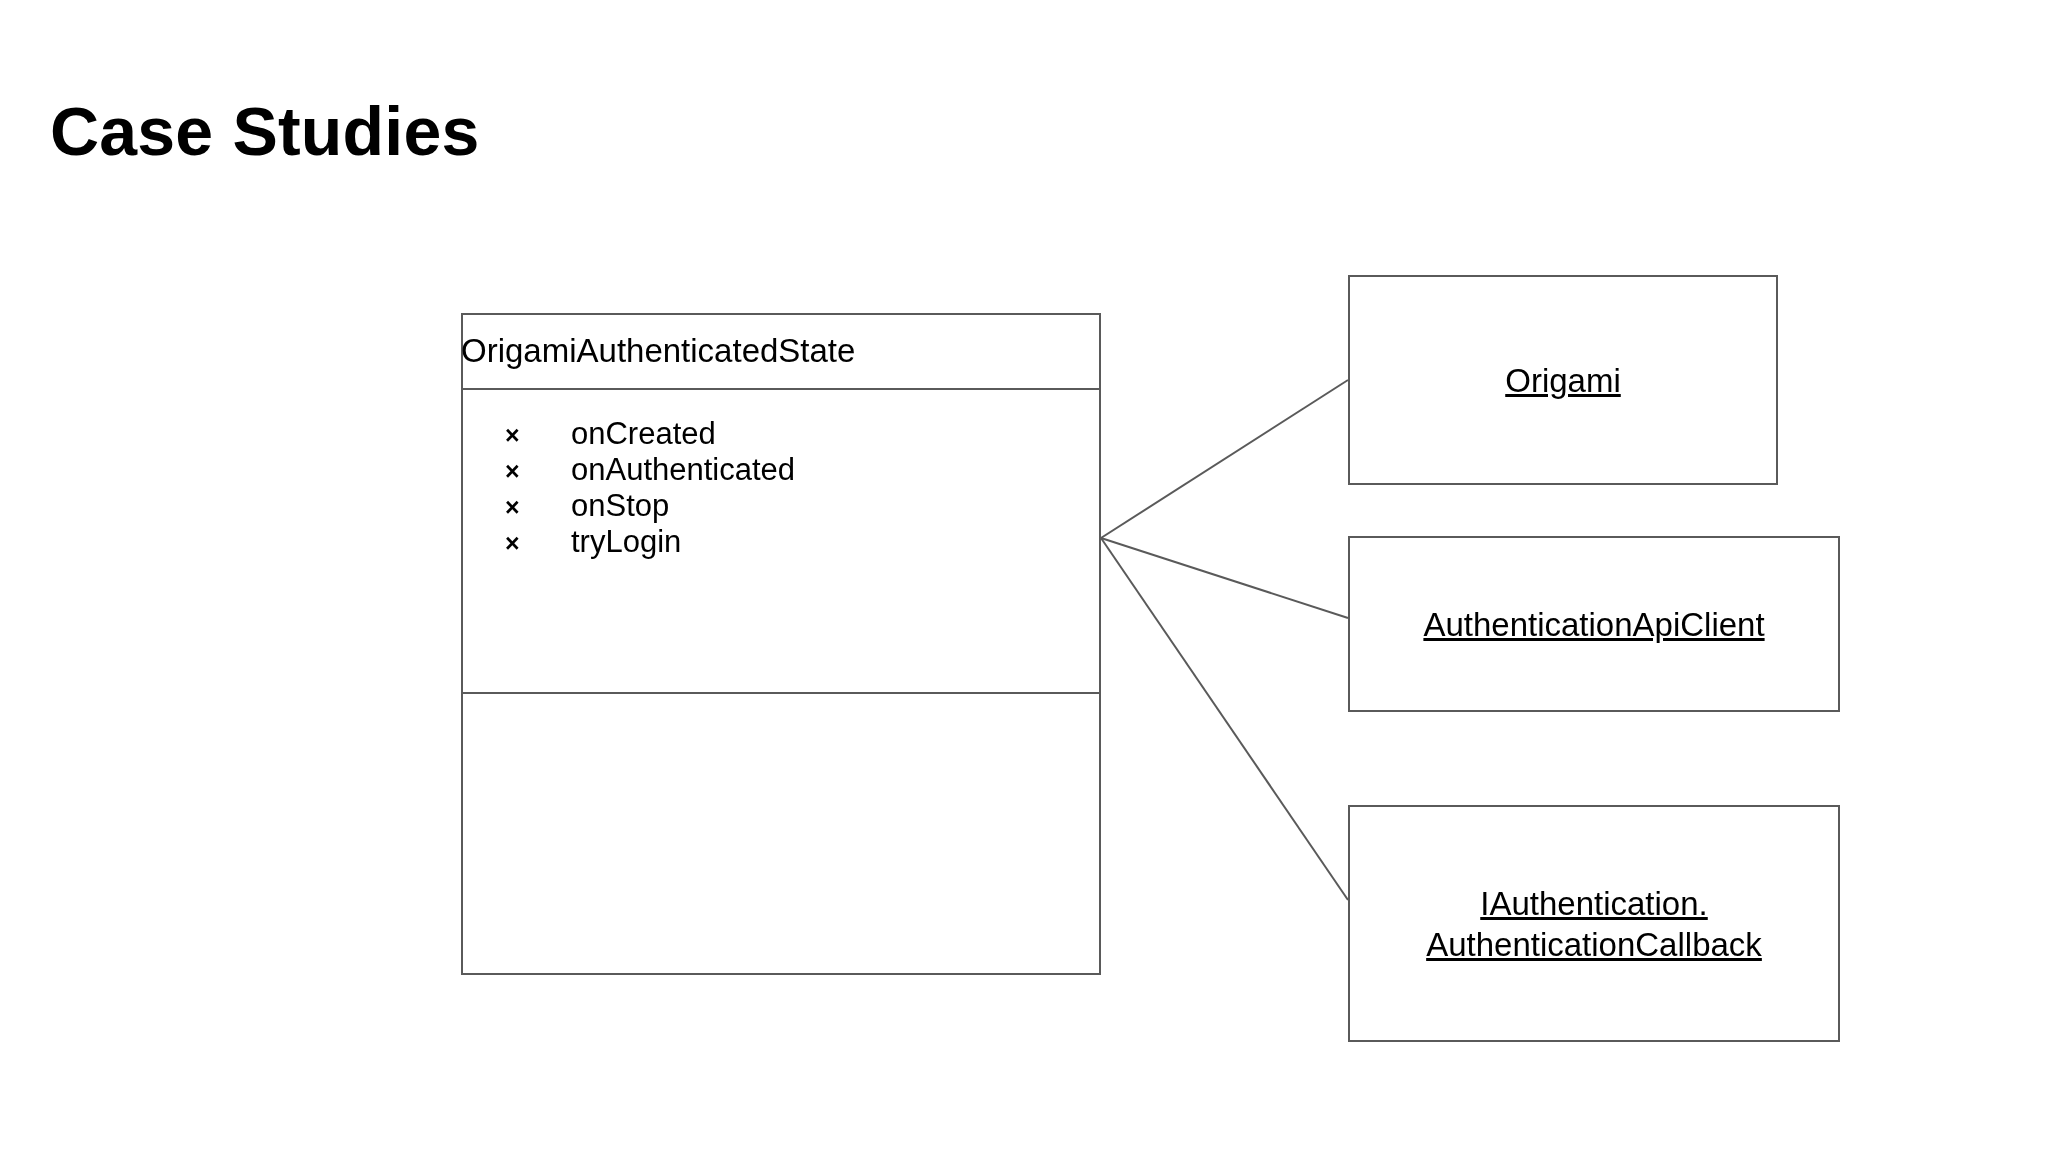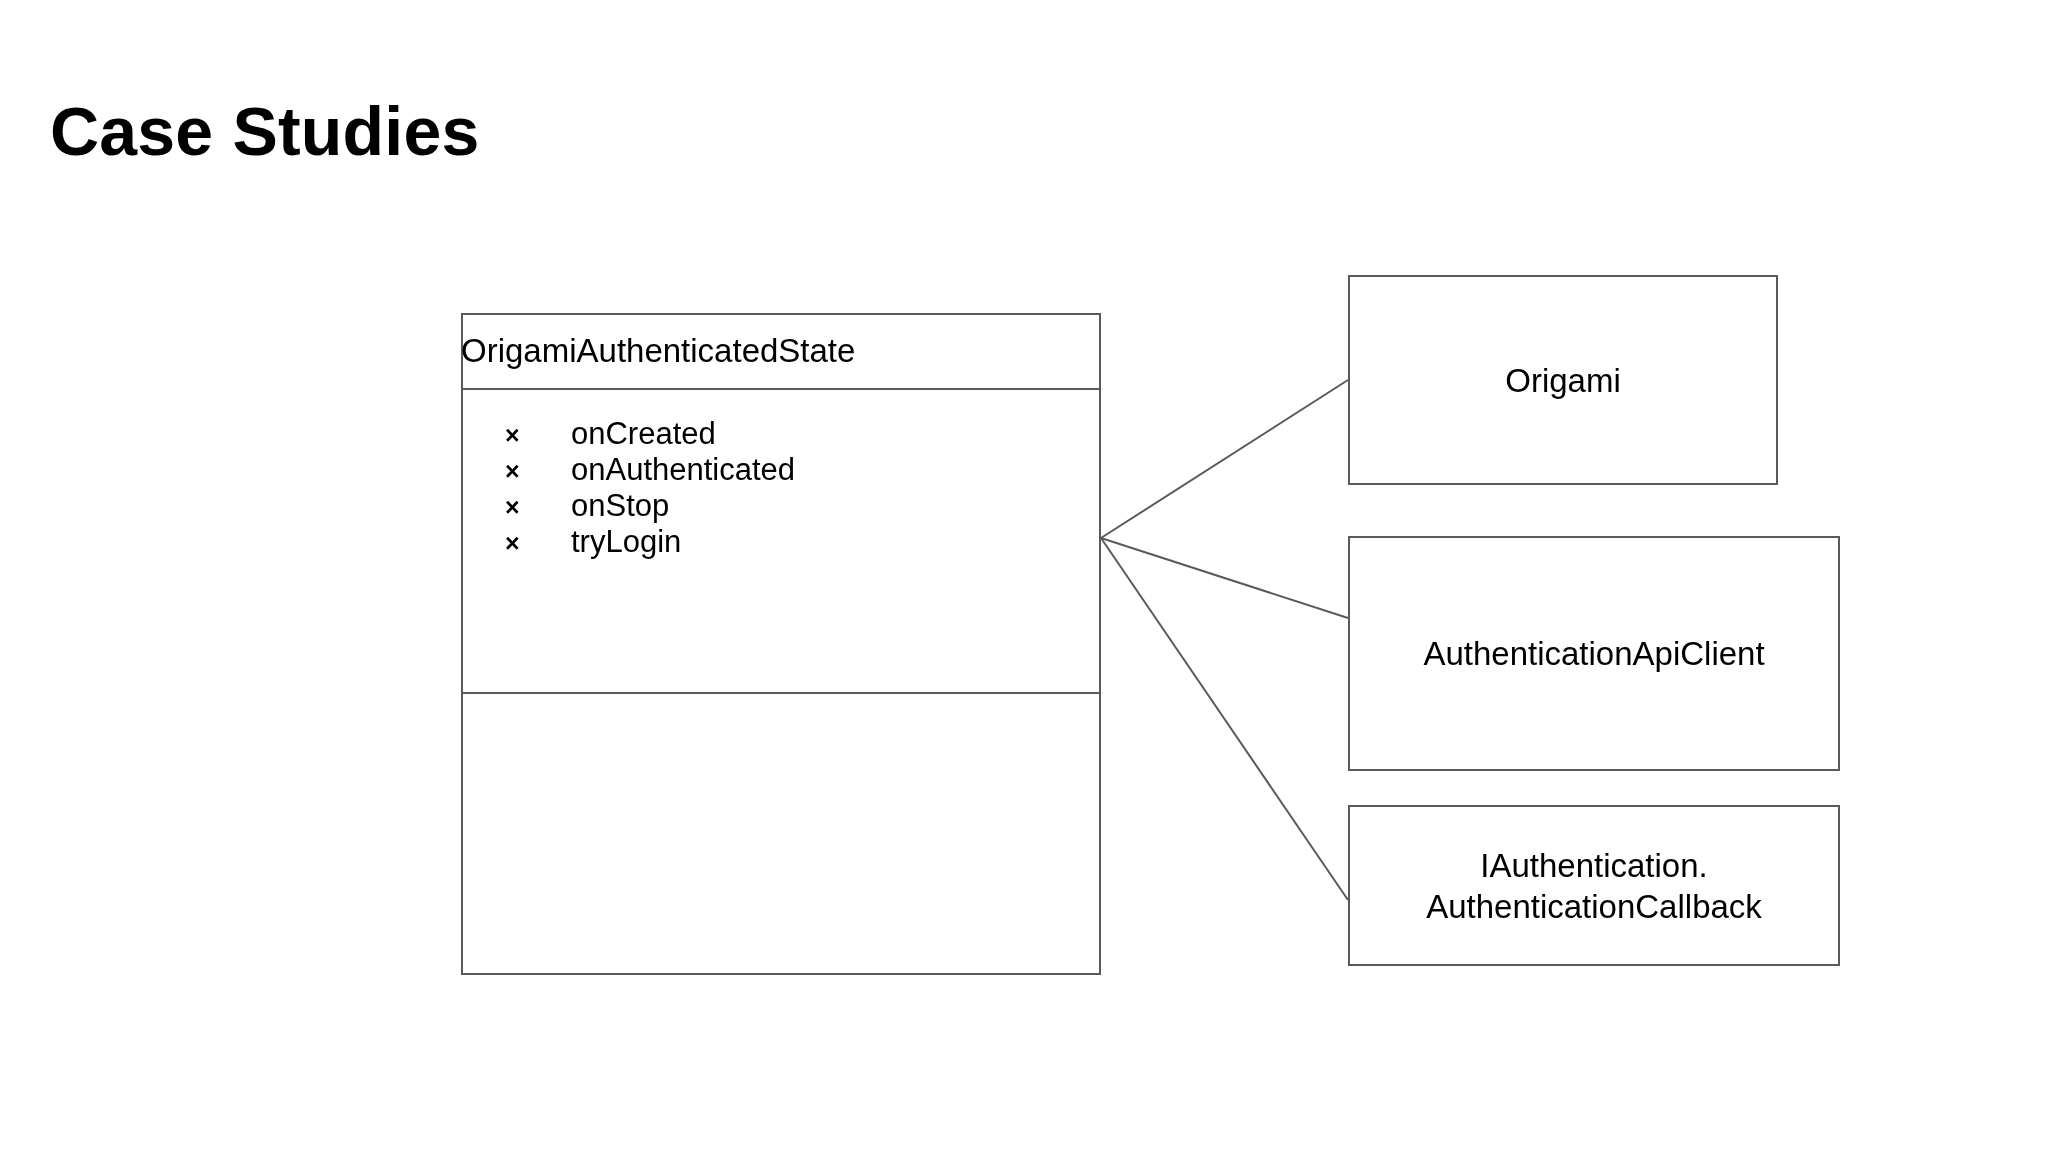--- a/index.html
+++ b/index.html
@@ -32,20 +32,21 @@
     color: #000000;
     white-space: nowrap;
   }
 
   
   .dbox {
     position: absolute;
     box-sizing: border-box;
     background: #ffffff;
     border: 2px solid #5a5a5a;
+    text-decoration: underline;
   }
 
   
   #class-box {
     left: 461px;
     top: 313px;
     width: 640px;
     height: 662px;
     border: 0;
     background: transparent;
@@ -120,22 +121,22 @@
     align-items: center;
     justify-content: center;
     text-align: center;
   }
   .collab-label {
     font-size: 33px;
     line-height: 41px;
     color: #000000;
   }
   #collab-box-origami       { left: 1348px; top: 275px; width: 430px; height: 210px; }
-  #collab-box-apiclient     { left: 1348px; top: 536px; width: 492px; height: 235px; }
-  #collab-box-callback      { left: 1348px; top: 805px; width: 492px; height: 161px; }
+  #collab-box-apiclient     { left: 1348px; top: 536px; width: 492px; height: 176px; }
+  #collab-box-callback      { left: 1348px; top: 805px; width: 492px; height: 237px; }
 
   
   #connectors {
     position: absolute;
     left: 0; top: 0;
     width: 2048px;
     height: 1152px;
     pointer-events: none;
   }
   #connectors line {

